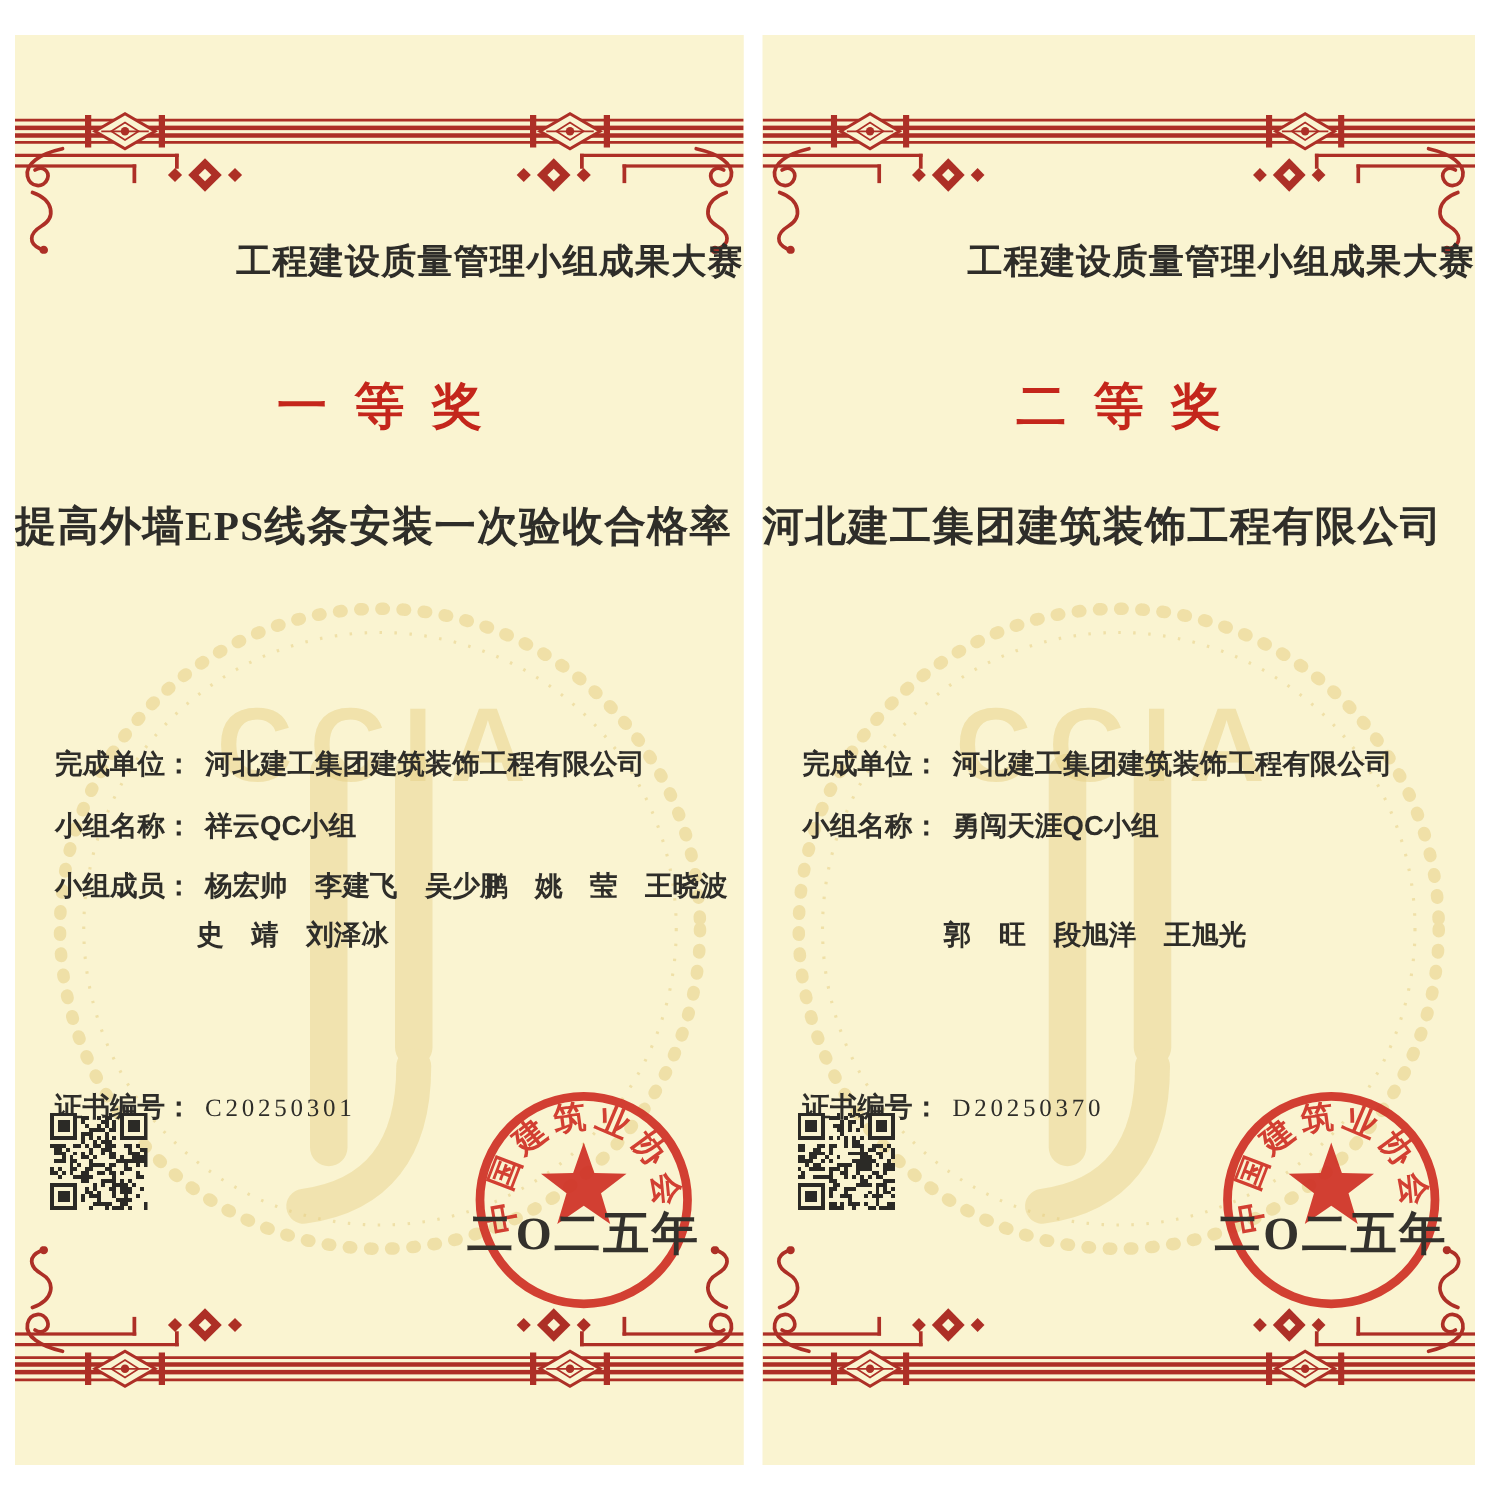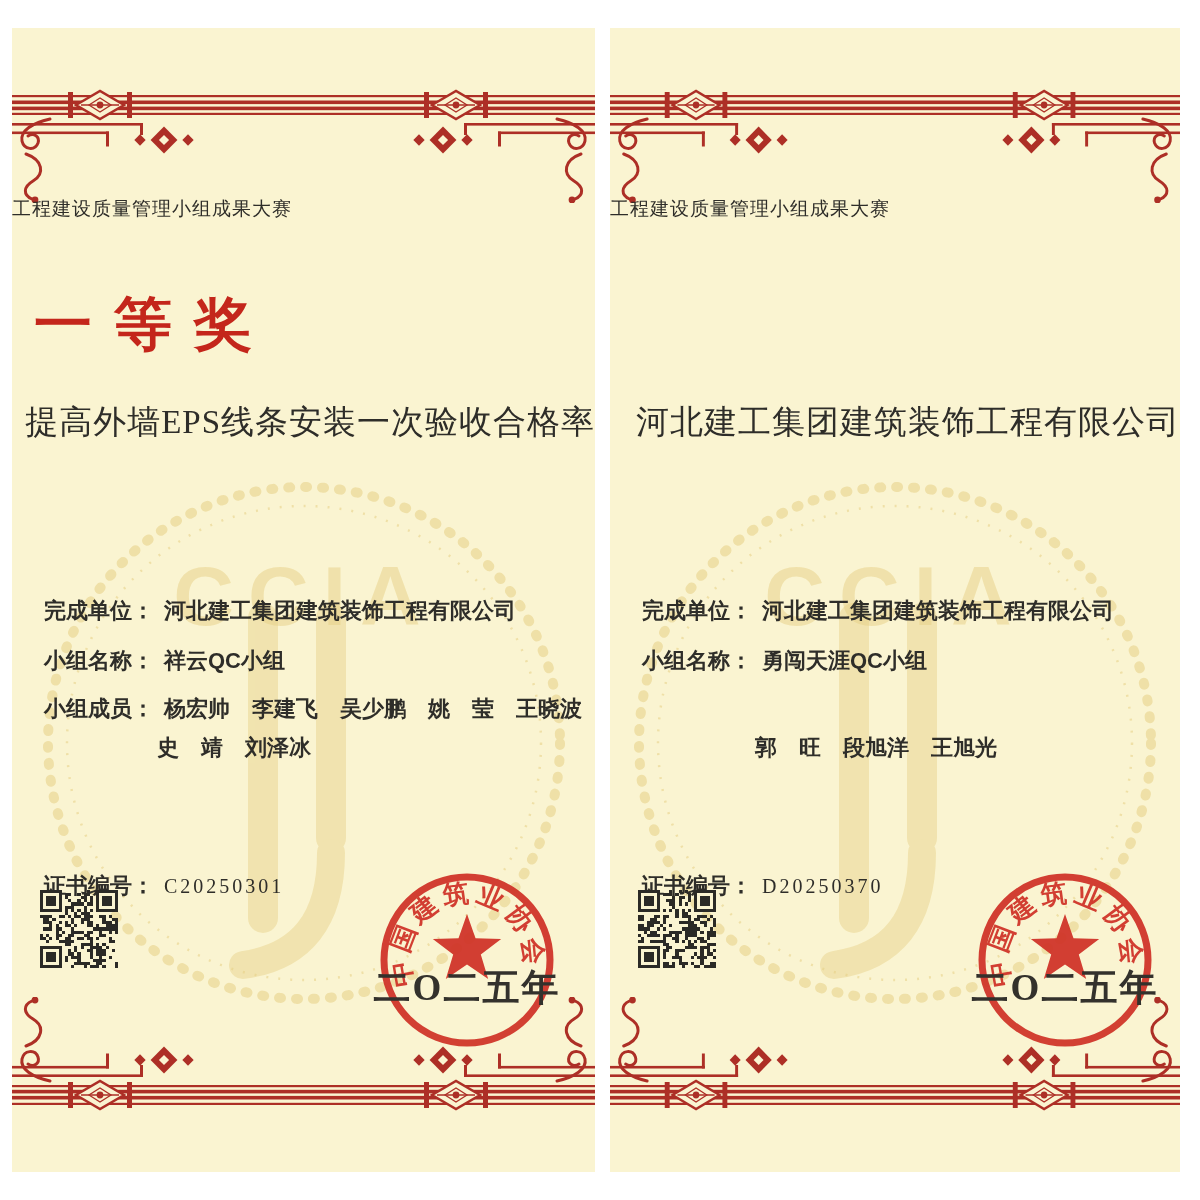--- a/index.html
+++ b/index.html
@@ -18,30 +18,30 @@
   #cert-left{left:12px;width:583px;}
   #cert-right{left:610px;width:570px;}
 
   .border-wrap{position:absolute;left:0;right:0;height:175px;pointer-events:none;}
   .border-top{top:0;}
   .border-bottom{bottom:0;transform:scaleY(-1);}
 
   .watermark{position:absolute;left:50%;top:715px;width:560px;height:560px;
     transform:translate(-50%,-50%);pointer-events:none;}
 
-  .title{position:absolute;top:166px;left:0;right:0;text-align:left;
-    font-size:19px;font-weight:400;color:var(--ink);line-height:30px;letter-spacing:1px;}
-
-  .award{position:absolute;top:262px;left:0;right:0;
+  .title{position:absolute;top:166px;left:0;right:0;text-align:right;
+    font-size:28px;font-weight:700;color:var(--ink);line-height:30px;letter-spacing:1px;}
+
+  .award{position:absolute;top:262px;left:0;right:0;text-align:center;
     font-family:"Liberation Serif","DejaVu Serif",serif;font-weight:700;
-    font-size:58px;line-height:70px;letter-spacing:22px;padding-left:22px;
+    font-size:40px;line-height:70px;letter-spacing:22px;padding-left:22px;
     color:var(--award-red);}
 
-  .project{position:absolute;top:370px;left:0;right:0;text-align:right;
-    font-family:"Liberation Serif","DejaVu Serif",serif;font-weight:400;
+  .project{position:absolute;top:370px;left:0;right:0;text-align:left;
+    font-family:"Liberation Serif","DejaVu Serif",serif;font-weight:700;
     font-size:33px;line-height:48px;letter-spacing:1px;color:var(--ink);}
 
   .row{position:absolute;left:32px;right:10px;font-size:22px;font-weight:700;
     color:var(--ink);line-height:30px;white-space:nowrap;margin-top:44px;}
   .row .lbl{margin-right:10px;}
   .row-cont{left:145px;}
 
   .certno-num{font-family:"Liberation Serif","DejaVu Serif",serif;font-weight:400;
     font-size:20px;letter-spacing:3px;}
 
@@ -545,20 +545,21 @@
     <g transform="translate(176,112) rotate(45)">
                 <rect x="-4" y="-4" width="8" height="8"></rect>
               </g>
     <path d="M14,126 C31,132 33,146 21,153 C11,159 11,167 20,171" fill="none" stroke="var(--border-red)" stroke-width="3" stroke-linecap="round"></path>
     <circle cx="23" cy="172" r="3.4"></circle>
             </g>
     </g>
         </svg></div>
 
     <div class="title">工程建设质量管理小组成果大赛</div>
+    <div class="award">二等奖</div>
     <div class="project">河北建工集团建筑装饰工程有限公司</div>
 
     <div class="row" style="top:524px">
       <span class="lbl">完成单位：</span><span class="val">河北建工集团建筑装饰工程有限公司</span>
     </div>
     <div class="row" style="top:574px">
       <span class="lbl">小组名称：</span><span class="val">勇闯天涯QC小组</span>
     </div>
     <div class="row row-cont" style="top:661px">
       <span class="val">郭　旺　段旭洋　王旭光</span>

